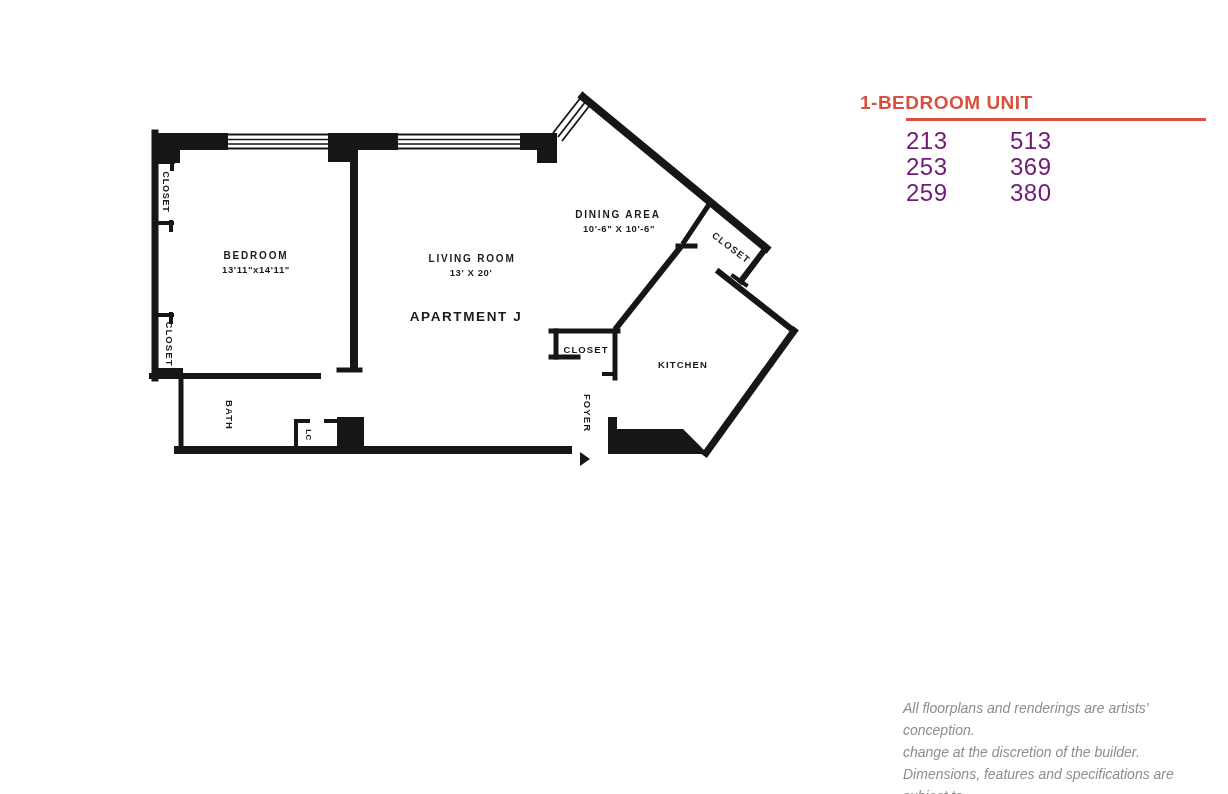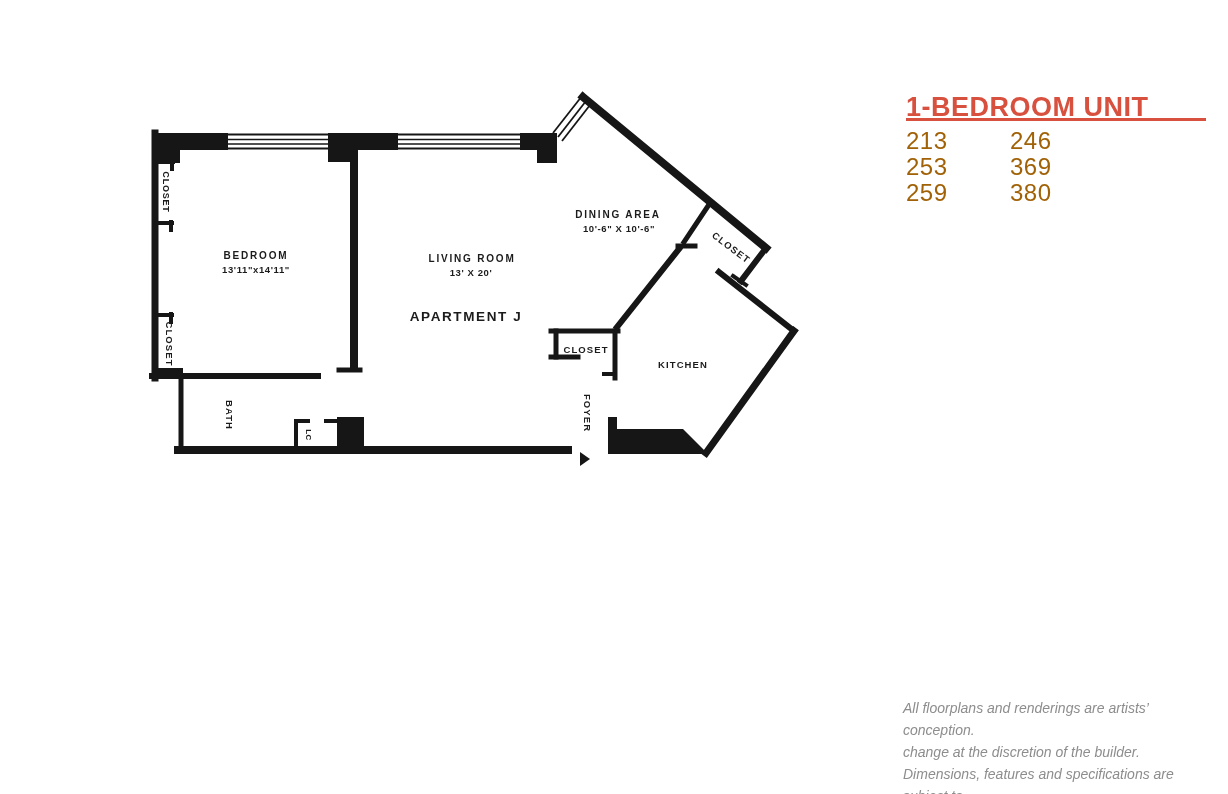--- a/index.html
+++ b/index.html
@@ -1,20 +1,20 @@
 <!DOCTYPE html>
 <html><head>
 <meta charset="utf-8">
 <style>
   html,body{margin:0;padding:0;background:#fff;}
   #canvas{position:relative;width:1228px;height:794px;background:#ffffff;overflow:hidden;
           font-family:"Liberation Sans",sans-serif;}
   .abs{position:absolute;}
   
-  #unit-title{left:906px;top:92px;font-size:27px;font-weight:bold;letter-spacing:.5px;color:#d8503e;text-decoration:underline;}
+  #unit-title{left:860px;top:92px;font-size:19px;font-weight:bold;letter-spacing:.5px;color:#d8503e;}
   #title-underline{left:906px;top:118px;width:300px;height:3px;background:#d8503e;}
   #unit-numbers{left:906px;top:127px;display:grid;grid-template-columns:104px auto;
                 grid-auto-rows:26px;font-size:24px;color:#414141;letter-spacing:.5px;}
   #disclaimer{left:903px;top:697px;width:310px;font-style:italic;font-size:14px;
               line-height:22px;color:#8d8d8d;}
   
   #plan{left:0;top:0;}
   .wall{stroke:#161616;fill:none;stroke-linecap:square;}
   .winline{stroke:#161616;fill:none;}
   .solid{fill:#161616;stroke:none;}
@@ -130,23 +130,23 @@
     <text class="small" text-anchor="middle" x="229" y="418" transform="rotate(90 229 415)">BATH</text>
 
     <text class="small" text-anchor="middle" x="587" y="416" transform="rotate(90 587 413)">FOYER</text>
 
     <text class="tiny" text-anchor="middle" x="309" y="438" transform="rotate(90 309 435)">LC</text>
   </svg>
 
   <div id="unit-title" class="abs" style="color: rgb(216, 80, 62);">1-BEDROOM UNIT</div>
   <div id="title-underline" class="abs" style="background: rgb(216, 80, 62);"></div>
 
-  <div id="unit-numbers" class="abs" style="color: #a16207;">
+  <div id="unit-numbers" class="abs" style="color: #701a75;">
     <span>213</span>
-    <span>246</span>
+    <span>513</span>
     <span>253</span>
     <span>369</span>
     <span>259</span>
     <span>380</span>
   </div>
 
   <div id="disclaimer" class="abs">
     <div>All floorplans and renderings are artists’ conception.</div>
     <div>change at the discretion of the builder.</div>
     <div>Dimensions, features and specifications are subject to</div>

